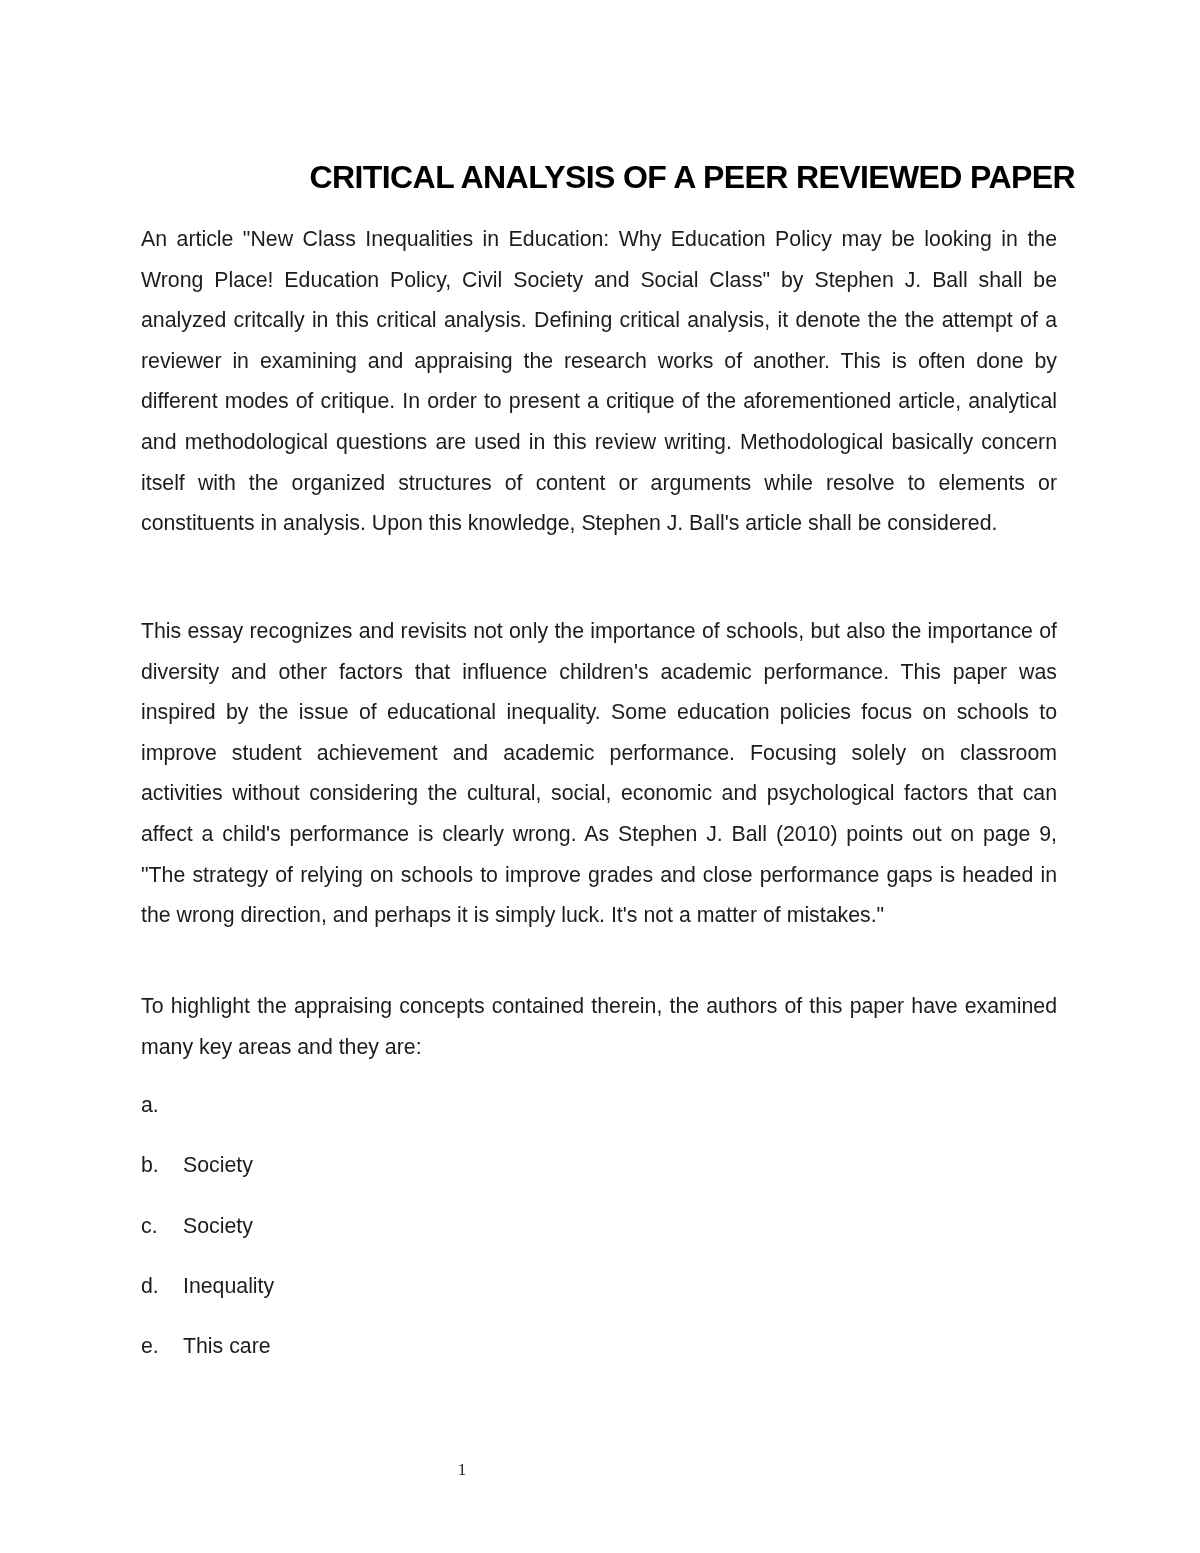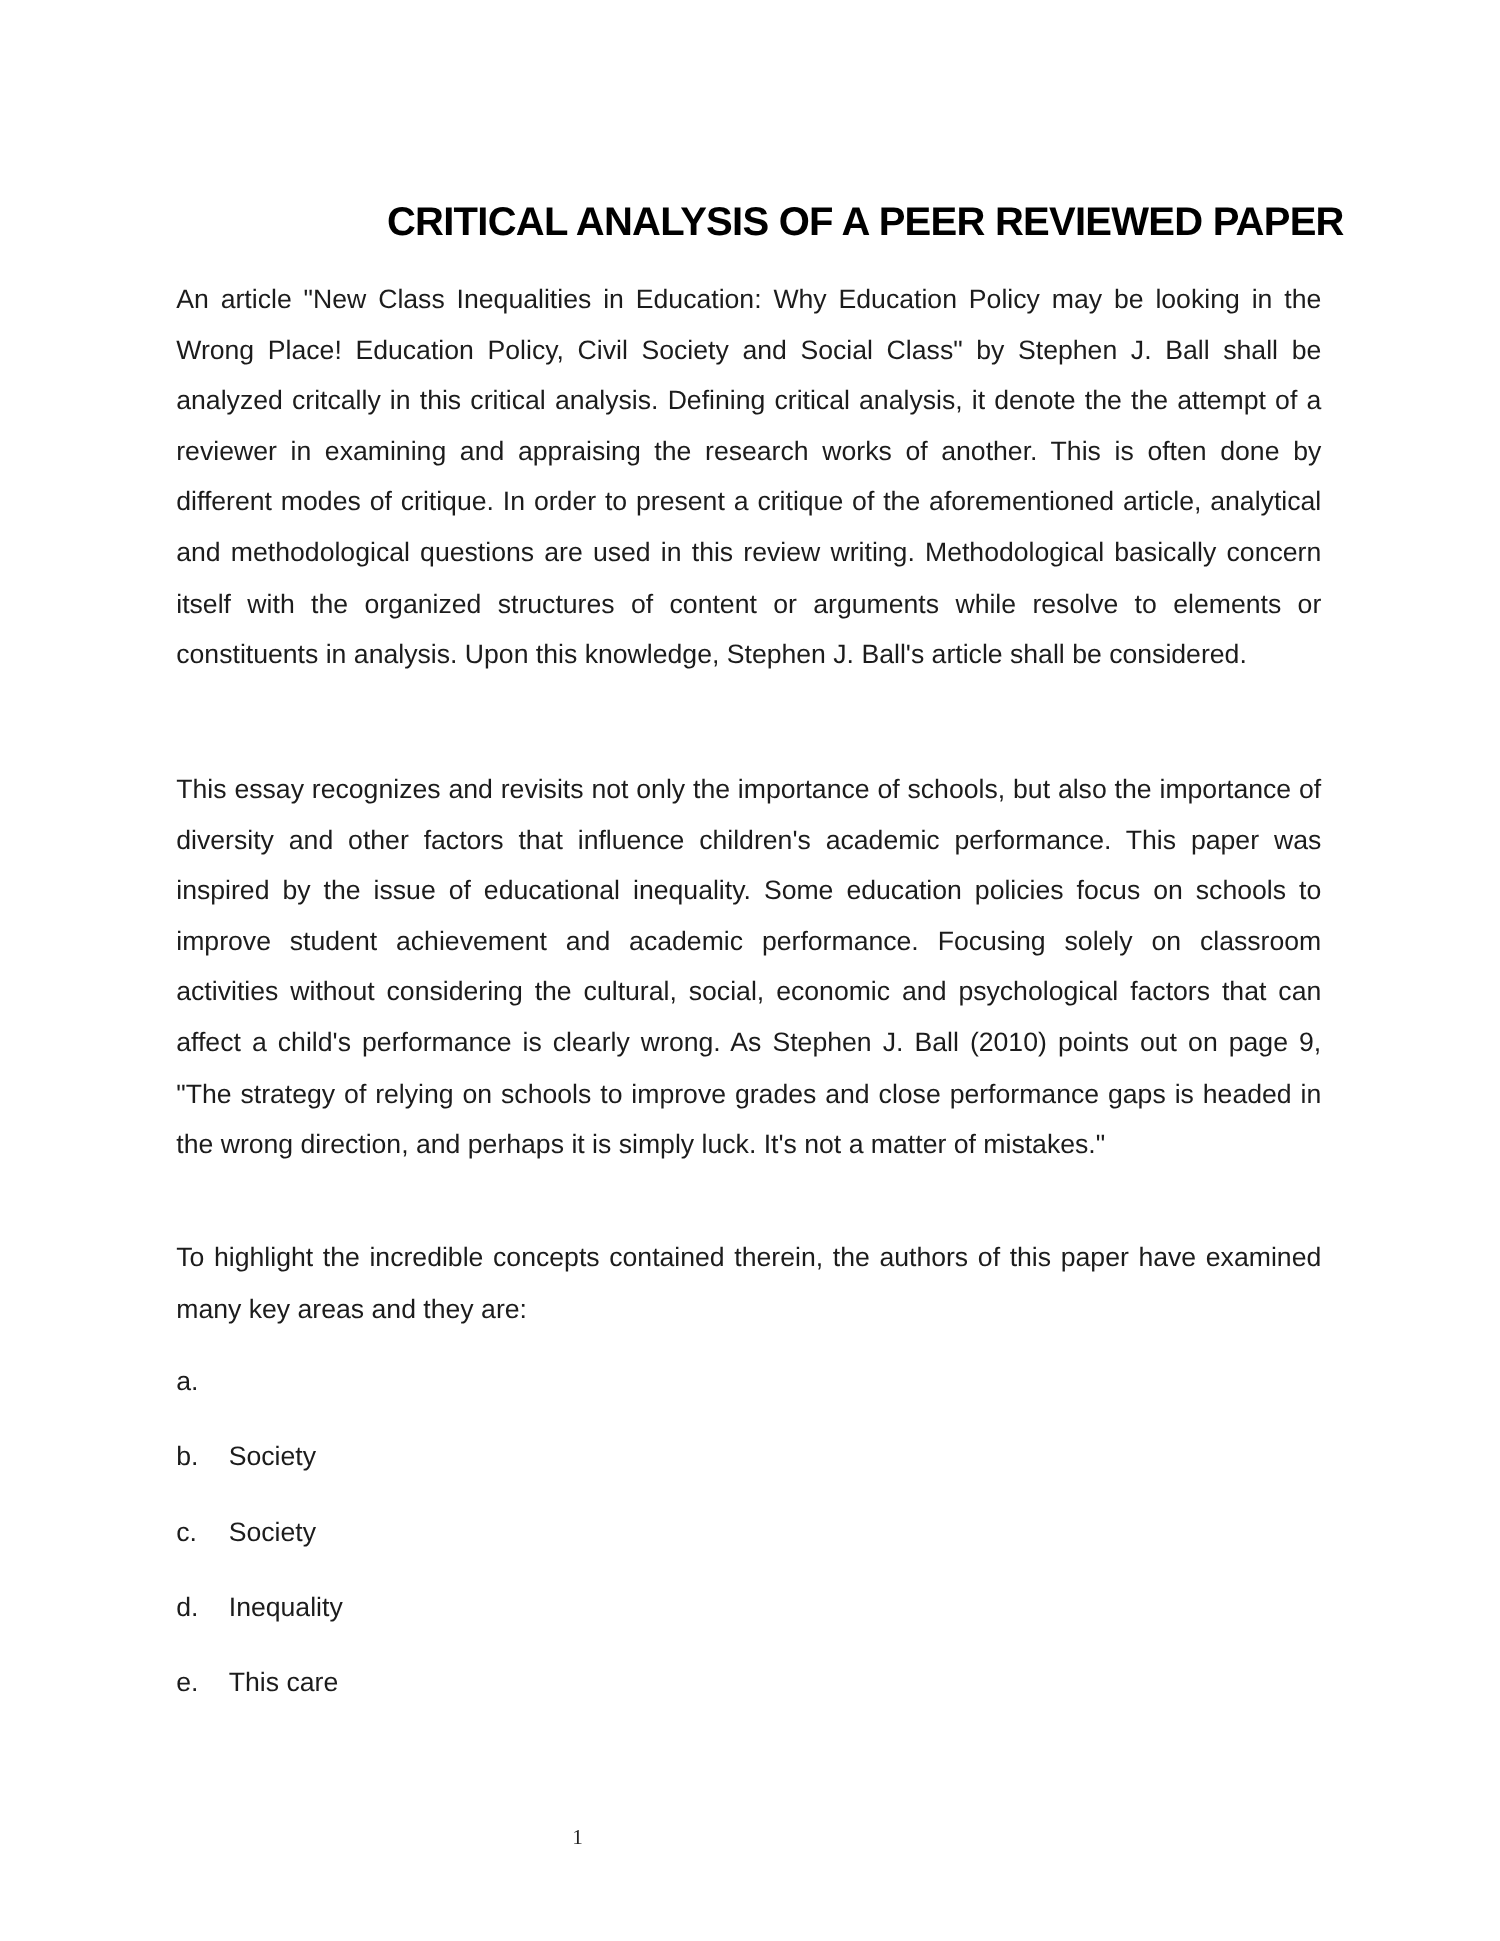--- a/index.html
+++ b/index.html
@@ -84,21 +84,21 @@
 </head>
 <body>
 
 <div class="page">
   <h1 class="title">CRITICAL ANALYSIS OF A PEER REVIEWED PAPER</h1>
 
   <p class="para p1">An article "New Class Inequalities in Education: Why Education Policy may be looking in the Wrong Place! Education Policy, Civil Society and Social Class" by Stephen J. Ball shall be analyzed critcally in this critical analysis. Defining critical analysis, it denote the the attempt of a reviewer in examining and appraising the research works of another. This is often done by different modes of critique. In order to present a critique of the aforementioned article, analytical and methodological questions are used in this review writing. Methodological basically concern itself with the organized structures of content or arguments while resolve to elements or constituents in analysis. Upon this knowledge,  Stephen J. Ball's article shall be considered.</p>
 
   <p class="para p2">This essay recognizes and revisits not only the importance of schools, but also the importance of diversity and other factors that influence children's academic performance. This paper was inspired by the issue of educational inequality. Some education policies focus on schools to improve student achievement and academic performance. Focusing solely on classroom activities without considering the cultural, social, economic and psychological factors that can affect a child's performance is clearly wrong. As Stephen J. Ball (2010) points out on page 9, "The strategy of relying on schools to improve grades and close performance gaps is headed in the wrong direction, and perhaps it is simply luck. It's not a matter of mistakes."</p>
 
-  <p class="para p3">To highlight the incredible concepts contained therein, the authors of this paper have examined many key areas and they are:</p>
+  <p class="para p3">To highlight the appraising concepts contained therein, the authors of this paper have examined many key areas and they are:</p>
 
   <ul class="list">
     <li>
       <span class="marker">a.</span>
     </li>
     <li>
       <span class="marker">b.</span>
       <span>Society</span>
     </li>
     <li>

